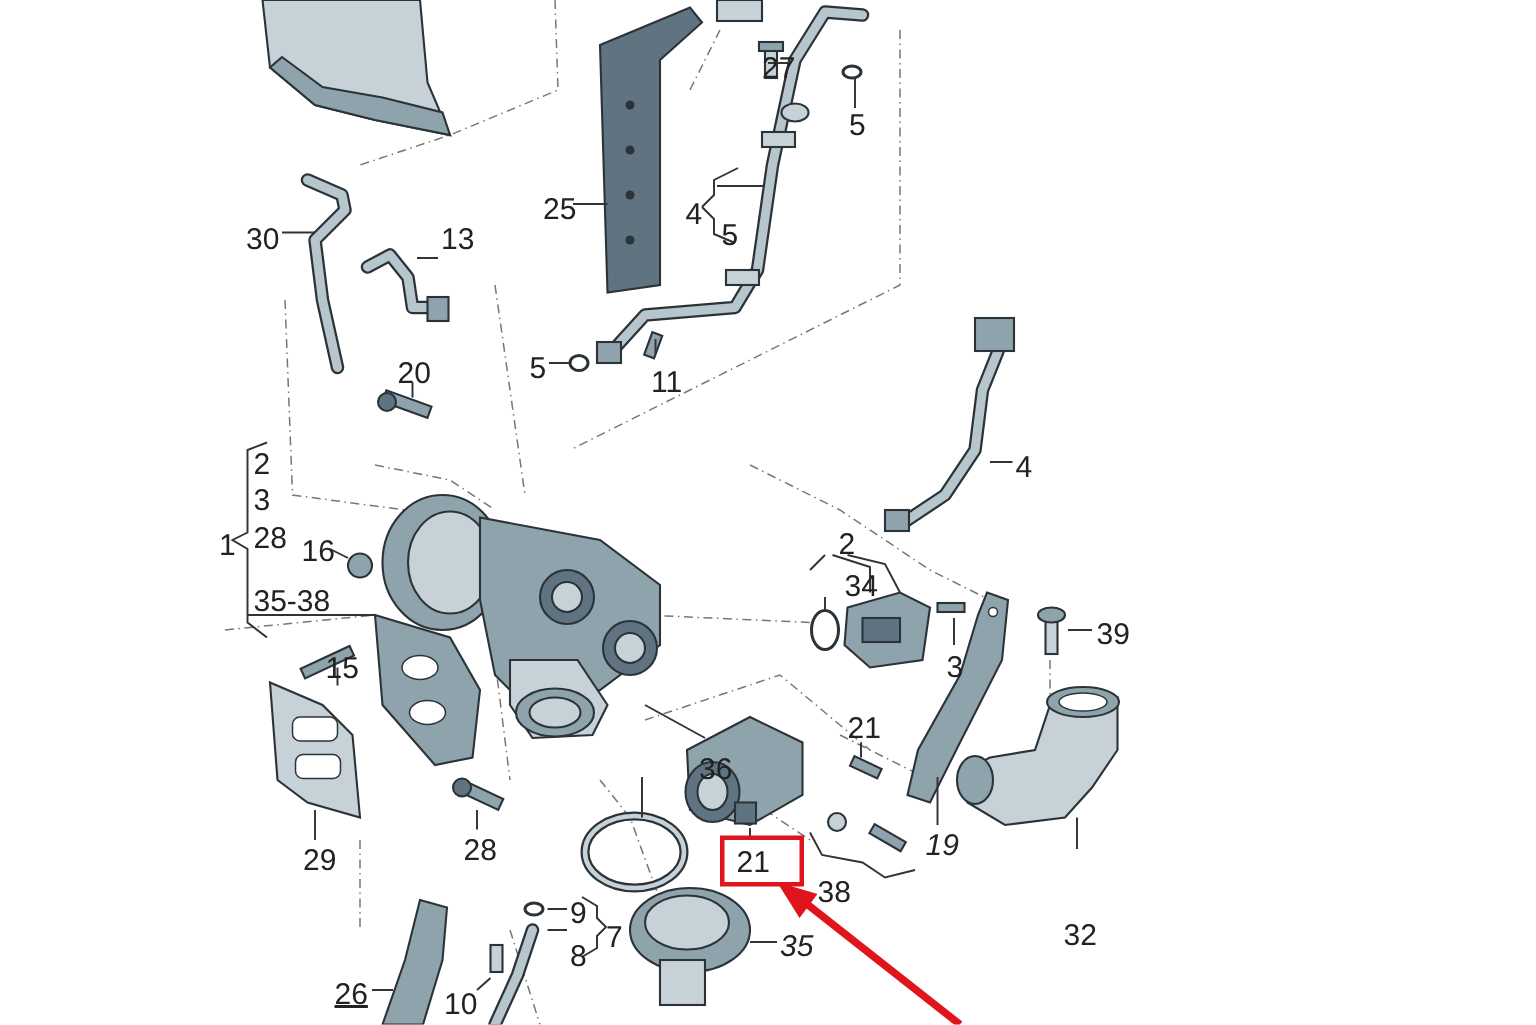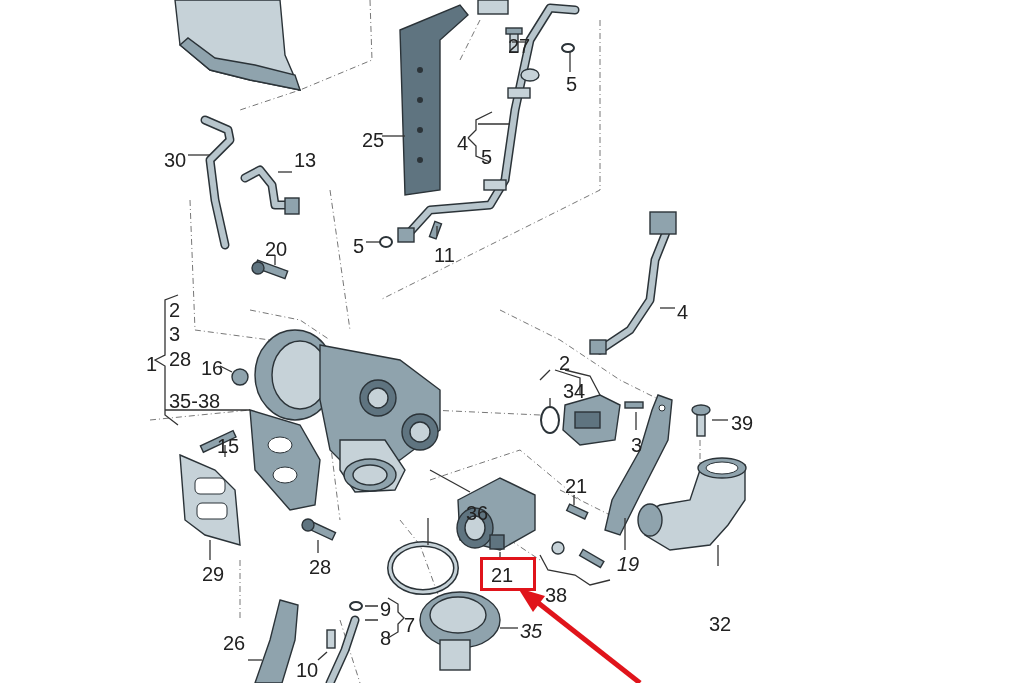--- a/index.html
+++ b/index.html
@@ -266,15 +266,15 @@
   <span class="lbl" style="left:617px;top:554px;font-style:italic;">19</span>
   <span class="lbl" style="left:491px;top:565px;">21</span>
   <span class="lbl" style="left:545px;top:585px;">38</span>
   <span class="lbl" style="left:202px;top:564px;text-align:right;">29</span>
   <span class="lbl" style="left:309px;top:557px;">28</span>
   <span class="lbl" style="left:709px;top:571px;margin-top:43px;">32</span>
   <span class="lbl" style="left:380px;top:599px;">9</span>
   <span class="lbl" style="left:404px;top:615px;">7</span>
   <span class="lbl" style="left:380px;top:628px;">8</span>
   <span class="lbl" style="left:520px;top:621px;font-style:italic;">35</span>
-  <span class="lbl" style="left:223px;top:633px;">26</span>
+  <span class="lbl" style="left:223px;top:653px;text-decoration:underline;">26</span>
   <span class="lbl" style="left:296px;top:660px;">10</span>
 </div>
 
 </body></html>

